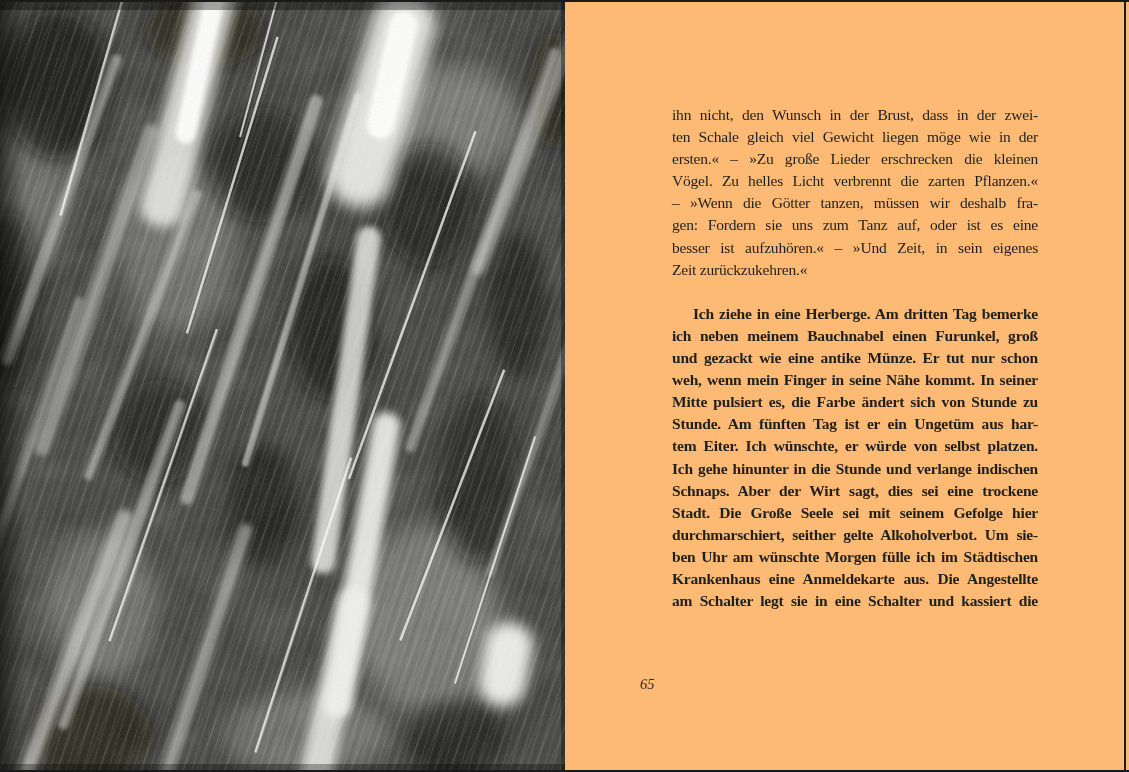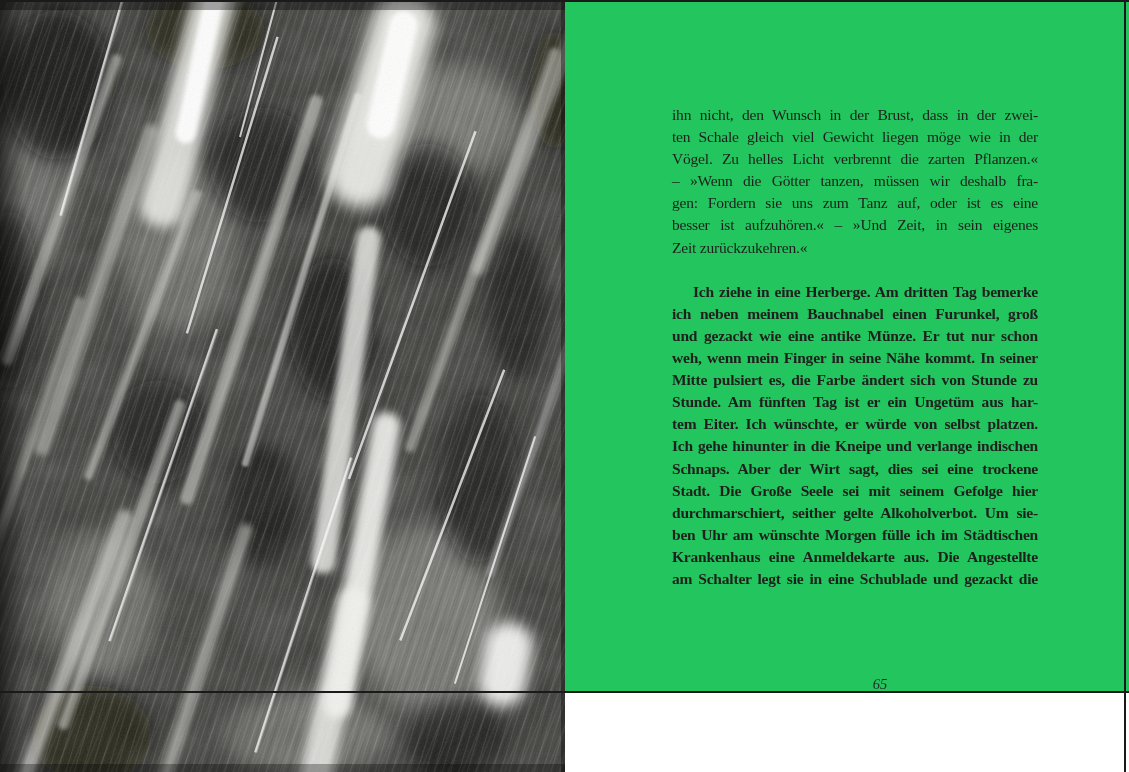--- a/index.html
+++ b/index.html
@@ -1,39 +1,39 @@
 <!DOCTYPE html>
 <html><head>
 <meta charset="utf-8">
 <style>
   html,body{margin:0;padding:0;}
   body{
     width:1129px;height:772px;overflow:hidden;background:#ffffff;
     font-family:"Liberation Serif","DejaVu Serif",serif;
   }
-  .spread{position:relative;width:1129px;height:693px;background:#22c55e;}
+  .spread{position:relative;width:1129px;height:772px;background:#fdba74;}
 
   
   .photo{position:absolute;left:0;top:0;width:565px;height:772px;margin:0;overflow:hidden;background:#2e2e2b;}
   .photo svg{display:block;width:565px;height:772px;}
 
   
   .textblock{
     position:absolute;left:672px;top:104px;width:366px;
     font-size:15.5px;line-height:22.1px;letter-spacing:-0.2px;
     color:#1f1f1d;
   }
   .line{text-align:justify;text-align-last:justify;}
   .line.flush{text-align-last:left;}
   .para.indent{margin-top:22.1px;font-weight:bold;}
   .para.indent .line:first-child{text-indent:21px;}
 
   .folio{
-    position:absolute;left:697px;top:676px;width:366px;
-    text-align:center;font-style:italic;font-size:14.5px;color:#2a2a28;
+    position:absolute;left:640px;top:676px;width:366px;
+    font-style:italic;font-size:14.5px;color:#2a2a28;
   }
 
   
   .edge{position:absolute;background:#1a1a1a;}
   .edge-top{left:0;top:0;width:1129px;height:2px;}
   .edge-bottom{left:0;bottom:0;width:1129px;height:2px;}
   .edge-right{top:0;left:1124px;width:2px;height:772px;}
 </style>
 </head>
 <body>
@@ -175,41 +175,42 @@
       <rect x="0" y="764" width="565" height="8" fill="#000000" opacity="0.3"></rect>
       <rect x="561" y="0" width="4" height="772" fill="#000000" opacity="0.35"></rect>
     </svg>
   </figure>
 
   <div class="right-page">
     <div class="textblock">
         <div class="para">
           <div class="line">ihn nicht, den Wunsch in der Brust, dass in der zwei-</div>
           <div class="line">ten Schale gleich viel Gewicht liegen möge wie in der</div>
+          <div class="line">ersten.« – »Zu große Lieder erschrecken die kleinen</div>
           <div class="line">Vögel. Zu helles Licht verbrennt die zarten Pflanzen.«</div>
           <div class="line">– »Wenn die Götter tanzen, müssen wir deshalb fra-</div>
           <div class="line">gen: Fordern sie uns zum Tanz auf, oder ist es eine</div>
           <div class="line">besser ist aufzuhören.« – »Und Zeit, in sein eigenes</div>
           <div class="line flush">Zeit zurückzukehren.«</div>
         </div>
         <div class="para indent">
           <div class="line">Ich ziehe in eine Herberge. Am dritten Tag bemerke</div>
           <div class="line">ich neben meinem Bauchnabel einen Furunkel, groß</div>
           <div class="line">und gezackt wie eine antike Münze. Er tut nur schon</div>
           <div class="line">weh, wenn mein Finger in seine Nähe kommt. In seiner</div>
           <div class="line">Mitte pulsiert es, die Farbe ändert sich von Stunde zu</div>
           <div class="line">Stunde. Am fünften Tag ist er ein Ungetüm aus har-</div>
           <div class="line">tem Eiter. Ich wünschte, er würde von selbst platzen.</div>
-          <div class="line">Ich gehe hinunter in die Kneipe und verlange indischen</div>
+          <div class="line">Ich gehe hinunter in die Stunde und verlange indischen</div>
           <div class="line">Schnaps. Aber der Wirt sagt, dies sei eine trockene</div>
           <div class="line">Stadt. Die Große Seele sei mit seinem Gefolge hier</div>
           <div class="line">durchmarschiert, seither gelte Alkoholverbot. Um sie-</div>
           <div class="line">ben Uhr am wünschte Morgen fülle ich im Städtischen</div>
           <div class="line">Krankenhaus eine Anmeldekarte aus. Die Angestellte</div>
-          <div class="line">am Schalter legt sie in eine Schublade und gezackt die</div>
+          <div class="line">am Schalter legt sie in eine Schalter und kassiert die</div>
         </div>
       </div>
     <div class="folio">65</div>
   </div>
 
   <div class="edge edge-top"></div>
   <div class="edge edge-bottom"></div>
   <div class="edge edge-right"></div>
 </div>
 

